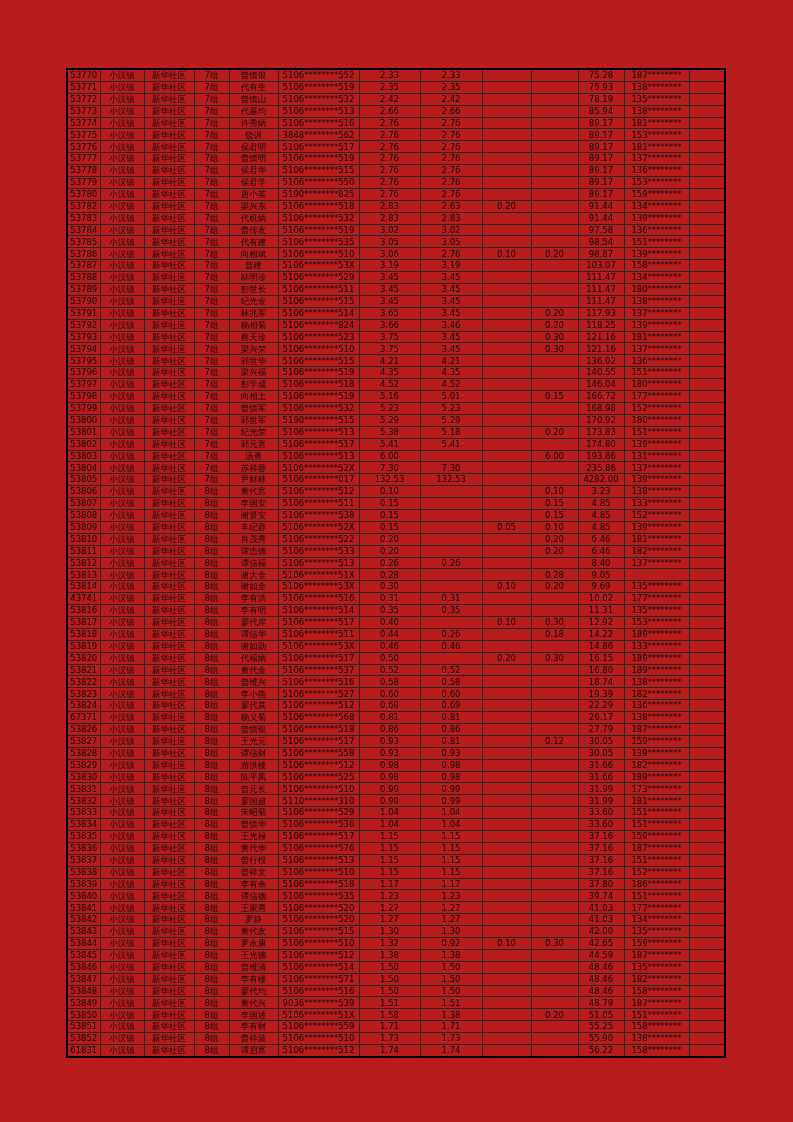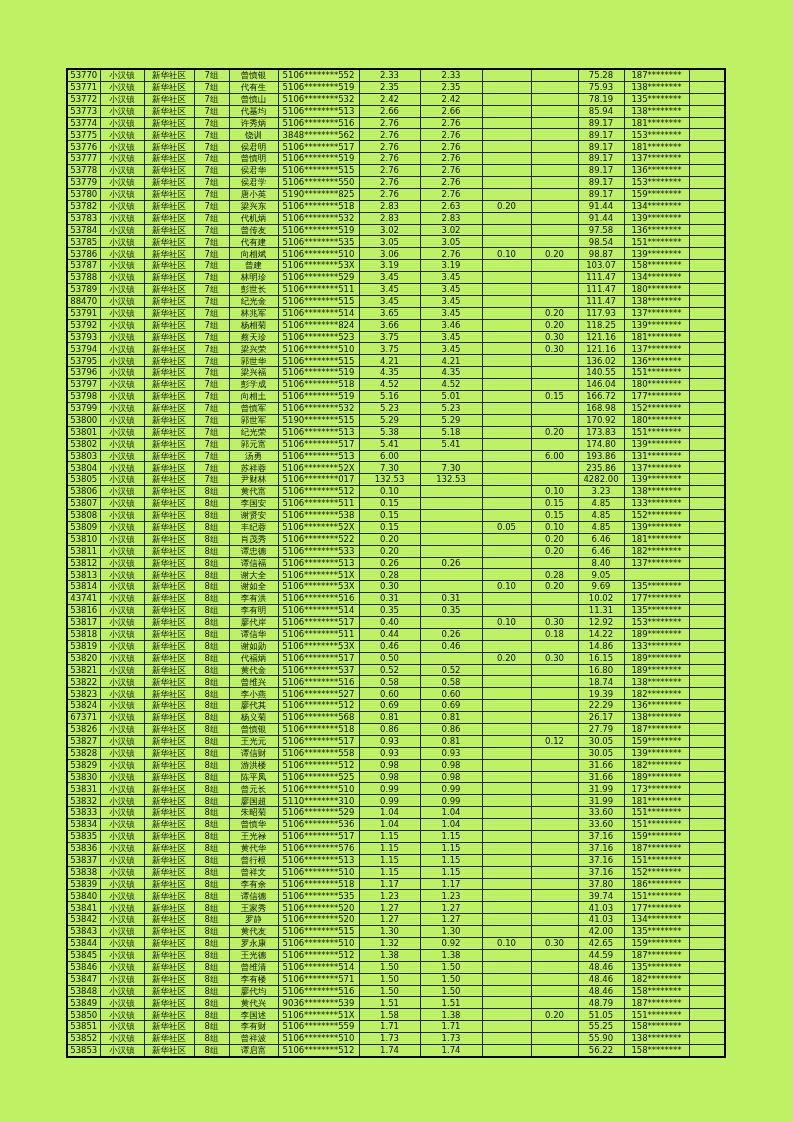--- a/index.html
+++ b/index.html
@@ -1,17 +1,17 @@
 <!DOCTYPE html>
 <html><head>
 <meta charset="utf-8">
 <style>
   html,body{margin:0;padding:0;background:#e8e8e8;}
   .page{
-    width:793px;height:1122px;background:#bef264;position:relative;
+    width:793px;height:1122px;background:#b91c1c;position:relative;
     font-family:"DejaVu Sans","Liberation Sans",sans-serif;
     margin:0 auto;overflow:hidden;
   }
   table.grid{
     position:absolute;left:66px;top:68px;
     border-collapse:collapse;table-layout:fixed;width:658px;
     border:2px solid #000;
   }
   table.grid td{
     border:1px solid #262626;
@@ -326,21 +326,21 @@
           <td>5106********511</td>
           <td>3.45</td>
           <td>3.45</td>
           <td></td>
           <td></td>
           <td>111.47</td>
           <td>180********</td>
           <td></td>
         </tr>
         <tr>
-          <td>88470</td>
+          <td>53790</td>
           <td>小汉镇</td>
           <td>新华社区</td>
           <td>7组</td>
           <td>纪光金</td>
           <td>5106********515</td>
           <td>3.45</td>
           <td>3.45</td>
           <td></td>
           <td></td>
           <td>111.47</td>
@@ -1271,21 +1271,21 @@
           <td>5106********510</td>
           <td>1.73</td>
           <td>1.73</td>
           <td></td>
           <td></td>
           <td>55.90</td>
           <td>138********</td>
           <td></td>
         </tr>
         <tr>
-          <td>53853</td>
+          <td>61831</td>
           <td>小汉镇</td>
           <td>新华社区</td>
           <td>8组</td>
           <td>谭启富</td>
           <td>5106********512</td>
           <td>1.74</td>
           <td>1.74</td>
           <td></td>
           <td></td>
           <td>56.22</td>

